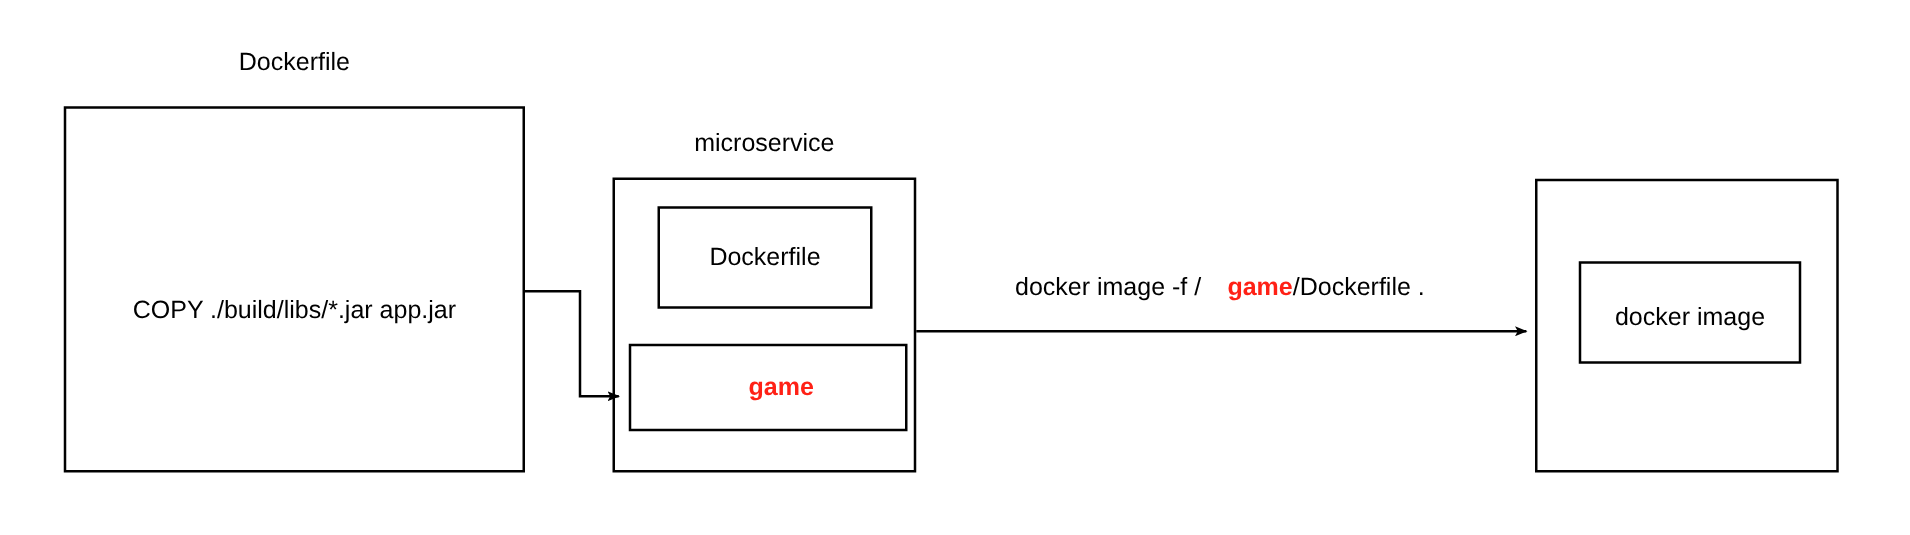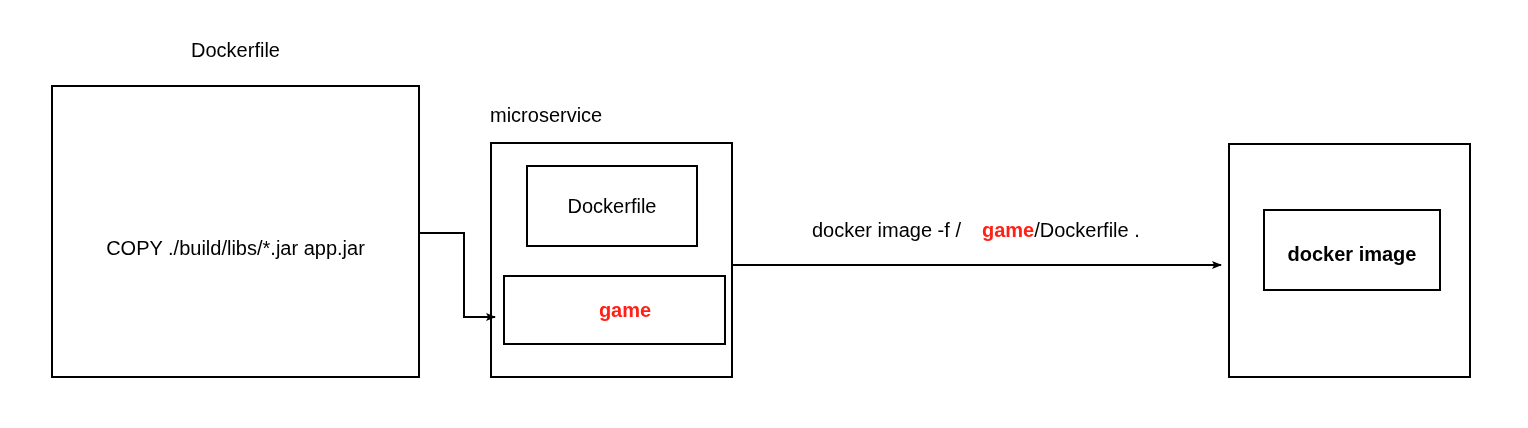--- a/index.html
+++ b/index.html
@@ -65,36 +65,36 @@
 <body>
 
 <div id="canvas">
 
   <div class="label" style="left:51px; top:40px; width:369px; text-align:center;">Dockerfile</div>
 
   <div class="box" style="left:51px; top:85px; width:369px; height:293px;"></div>
 
   <div class="centered-text" style="left:51px; top:102px; width:369px; height:293px;">COPY ./build/libs/*.jar app.jar</div>
 
-  <div class="label" style="left:490px; top:105px; width:243px; ">microservice</div>
+  <div class="label" style="left:490px; top:105px; width:243px; text-align:center;">microservice</div>
 
   <div class="box" style="left:490px; top:142px; width:243px; height:236px;"></div>
 
   <div class="box" style="left:526px; top:165px; width:172px; height:82px;"></div>
   <div class="centered-text" style="left:526px; top:165px; width:172px; height:82px;">Dockerfile</div>
 
   <div class="box" style="left:503px; top:275px; width:223px; height:70px;"></div>
   <div class="centered-text" style="left:503px; top:275px; width:223px; height:70px;">
     <span class="red">game</span>
   </div>
 
   <div class="box" style="left:1228px; top:143px; width:243px; height:235px;"></div>
 
   <div class="box" style="left:1263px; top:209px; width:178px; height:82px;"></div>
-  <div class="centered-text" style="left:1263px; top:209px; width:178px; height:91px;font-weight:bold;">docker image</div>
+  <div class="centered-text" style="left:1263px; top:209px; width:178px; height:91px;">docker image</div>
 
   <div class="edge-label" style="left:812px; top:220px;">
     <span>docker image -f /</span><span class="red">game</span><span>/Dockerfile .</span>
   </div>
 
   <svg class="overlay" viewBox="0 0 1528 428">
     <defs>
       <marker id="arrowhead" markerWidth="10" markerHeight="8" refX="9" refY="4" orient="auto" markerUnits="userSpaceOnUse">
         <path d="M 0 0 L 10 4 L 0 8 L 2.2 4 z" fill="#000000"></path>
       </marker>

